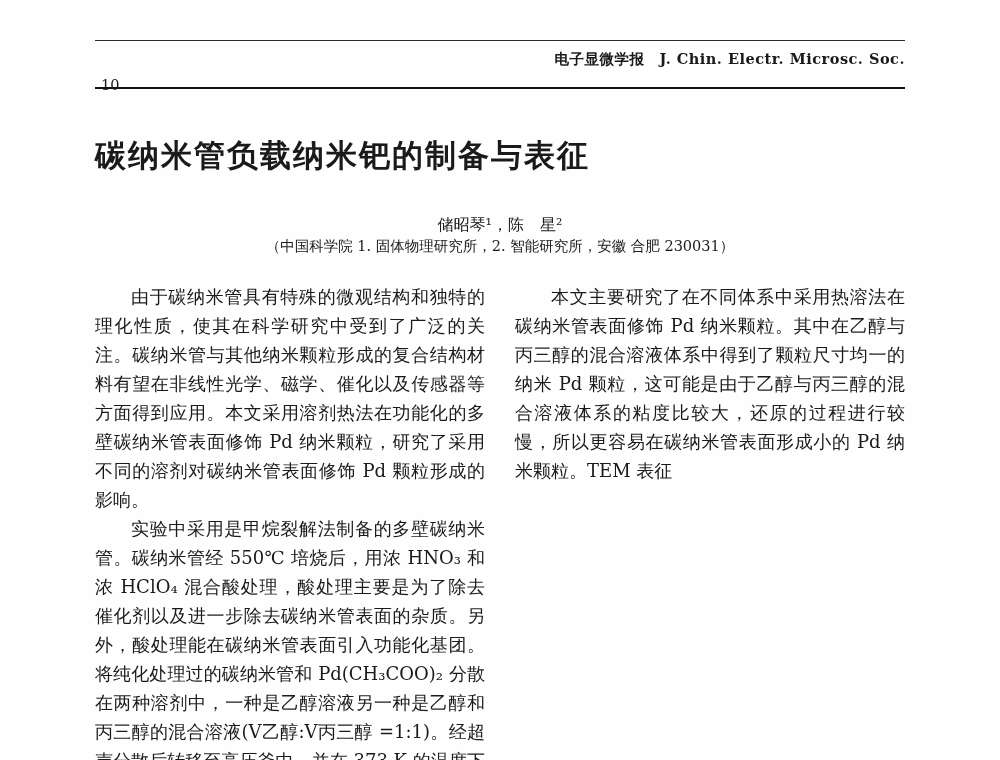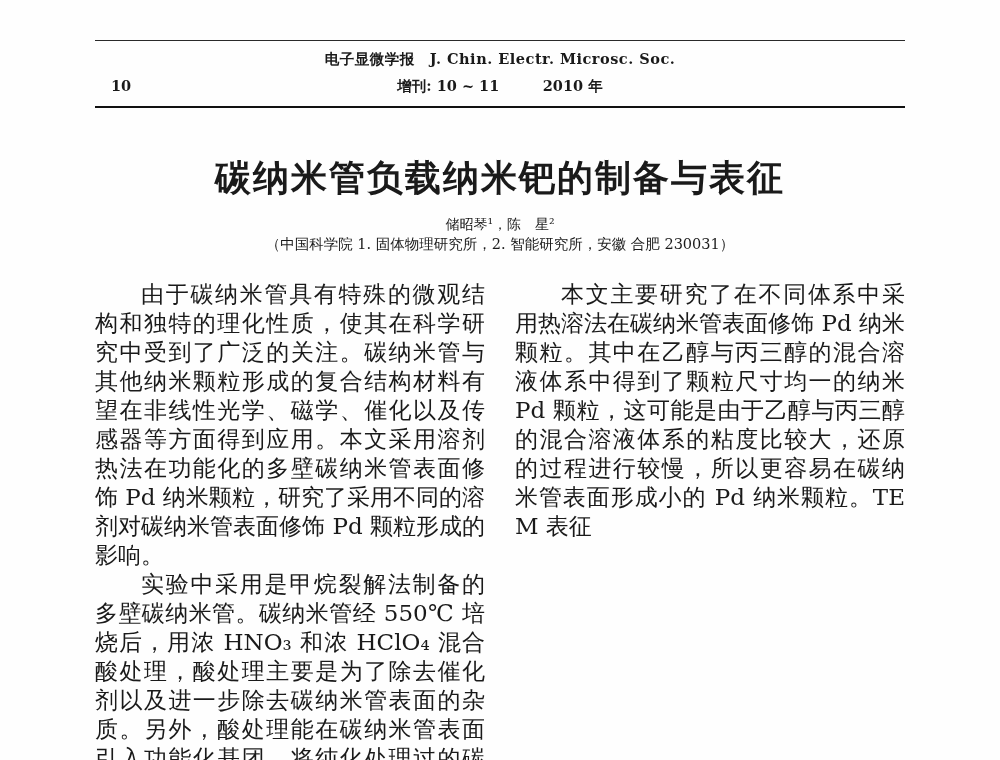--- a/index.html
+++ b/index.html
@@ -22,94 +22,92 @@
     right: 95px;
     top: 0;
   }
   
   .rule-thin {
     border-top: 1px solid #2a2a2a;
     margin-top: 40px;
     height: 0;
   }
   .journal-line {
-    text-align: center;
+    text-align: right;
     font-size: 14.5px;
     font-weight: bold;
     padding: 9px 0 3px 0;
     letter-spacing: 0.5px;
   }
   .issue-row {
     position: relative;
     text-align: center;
     font-size: 14.5px;
     font-weight: bold;
     padding: 5px 0 10px 0;
   }
   .page-num {
     position: absolute;
-    left: 16px;
+    left: 6px;
     top: 5px;
-    font-weight: bold;
+    font-weight: normal;
   }
   .rule-thick {
     border-top: 2.5px solid #111;
     height: 0;
   }
   
   .paper-title {
     margin: 46px 0 0 0;
-    text-align: center;
-    font-size: 36px;
+    font-size: 31px;
     font-weight: bold;
     letter-spacing: 2px;
   }
   .authors-line {
-    margin-top: 13px;
+    margin-top: 38px;
     text-align: center;
-    font-size: 14px;
+    font-size: 16px;
   }
   .affiliation-line {
     margin-top: 1px;
     text-align: center;
     font-size: 14.5px;
   }
   
   .columns {
     display: flex;
     gap: 30px;
     margin-top: 26px;
   }
   .col {
     flex: 1 1 0;
     min-width: 0;
   }
   .col p {
     margin: 0;
-    font-size: 23px;
+    font-size: 18px;
     line-height: 29px;
     text-align: justify;
     word-break: break-all;
   }
   .col p.indent {
     text-indent: 2em;
   }
 </style>
 </head>
 <body>
 
 <div class="page">
   <div class="content">
 
     <header>
       <div class="rule-thin"></div>
       <div class="journal-line">电子显微学报　J. Chin. Electr. Microsc. Soc.</div>
       <div class="issue-row">
         <span class="page-num">10</span>
-        <span>增刊: 10 ~ 11　　　2010 年</span>
       </div>
       <div class="rule-thick"></div>
     </header>
 
     <h1 class="paper-title">碳纳米管负载纳米钯的制备与表征</h1>
 
     <div class="authors-line">储昭琴¹，陈　星²</div>
 
     <div class="affiliation-line">（中国科学院 1. 固体物理研究所，2. 智能研究所，安徽 合肥 230031）</div>
 

